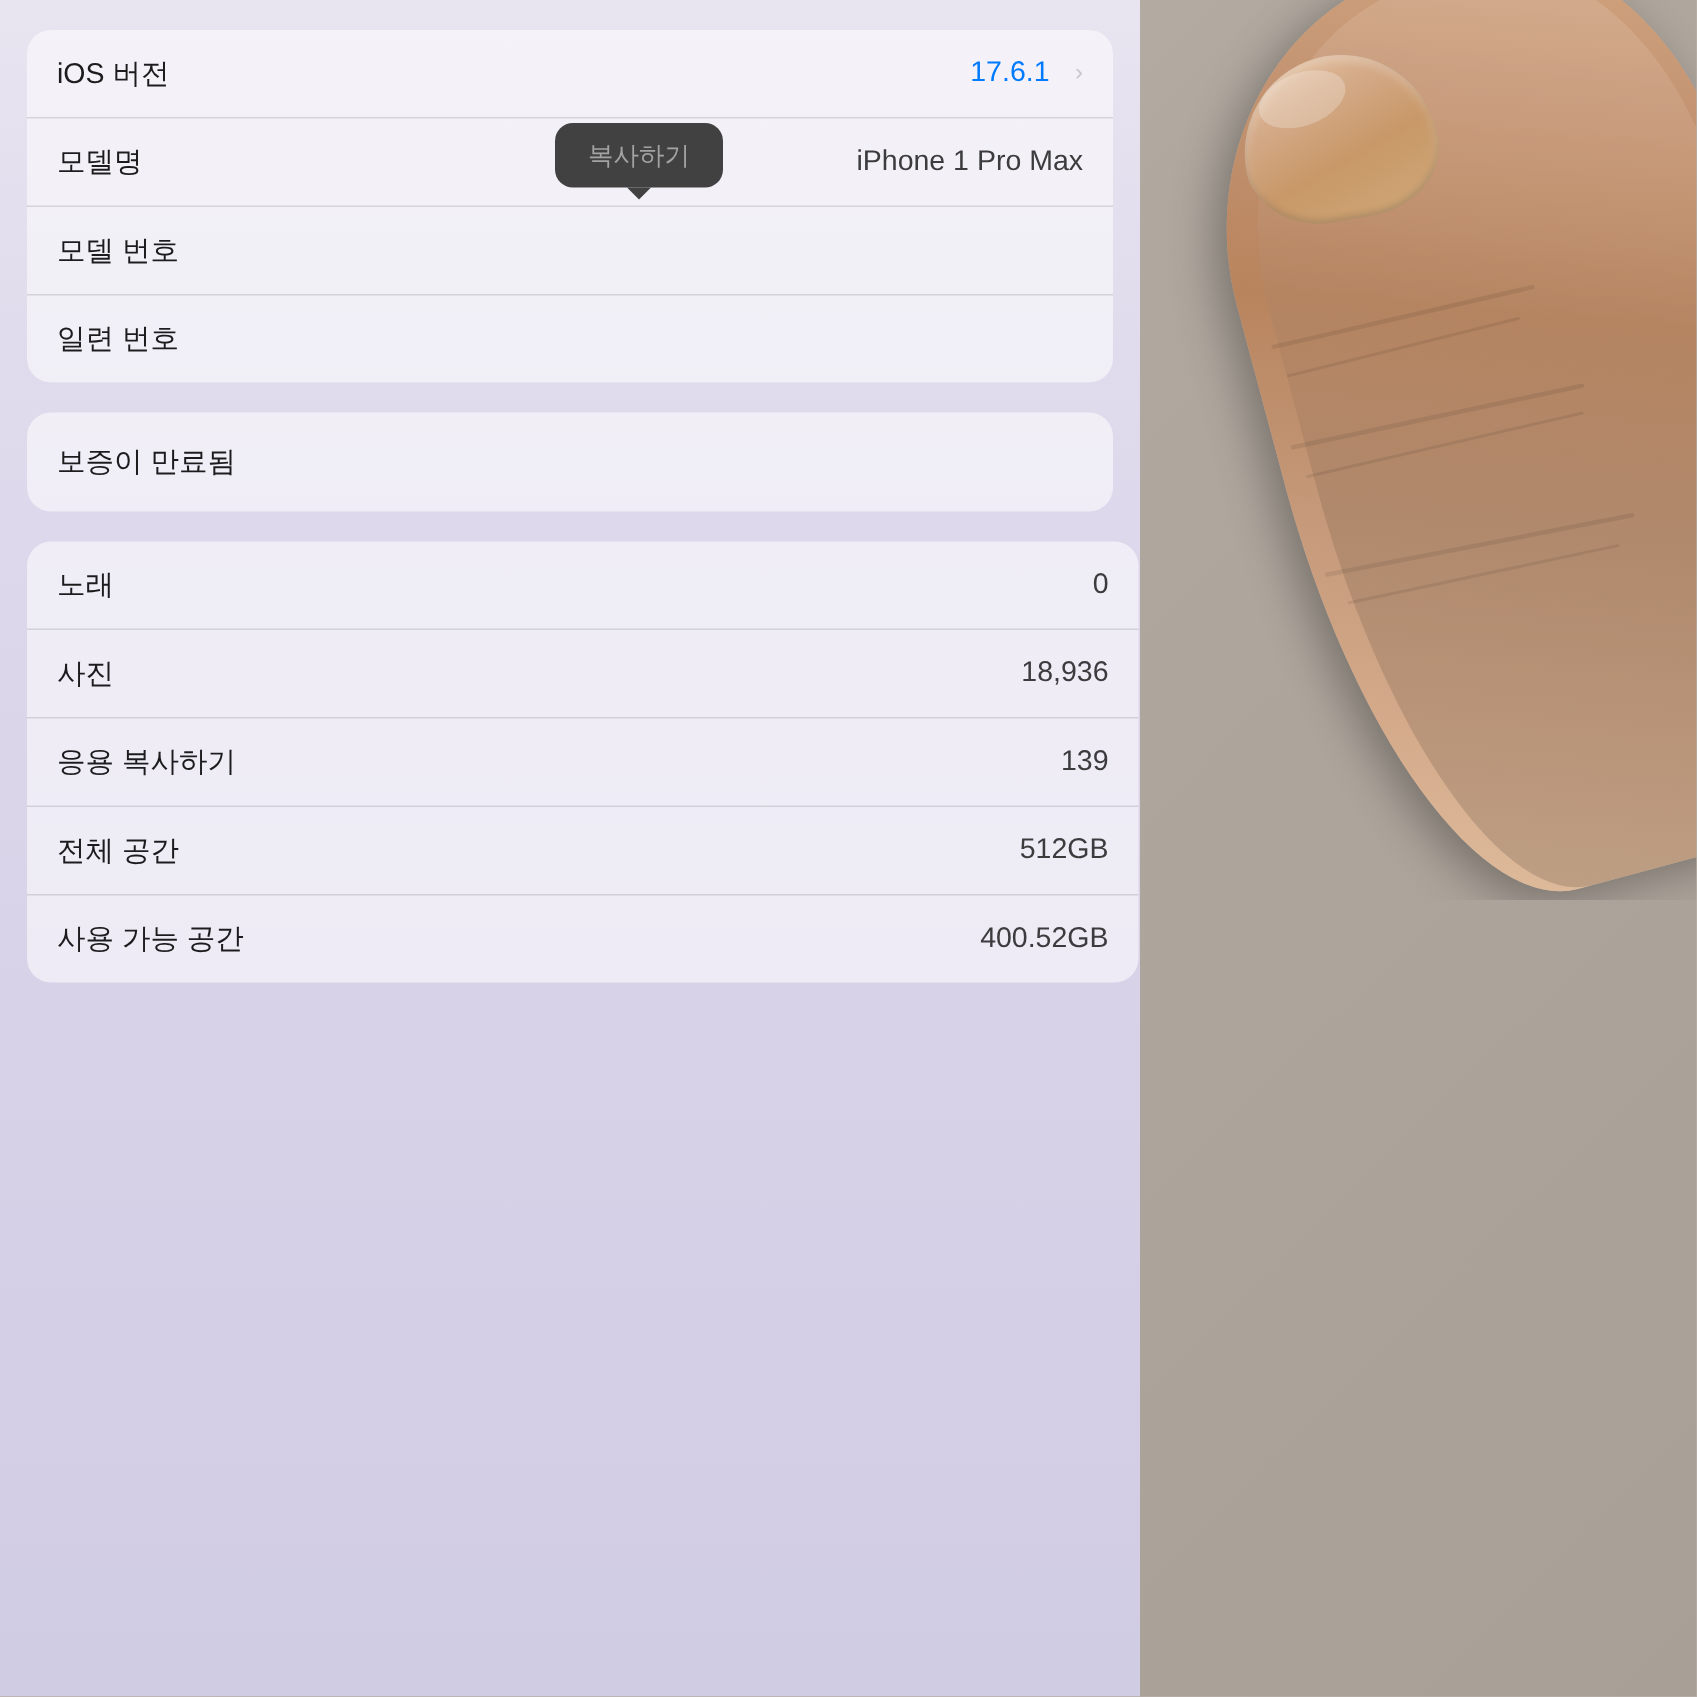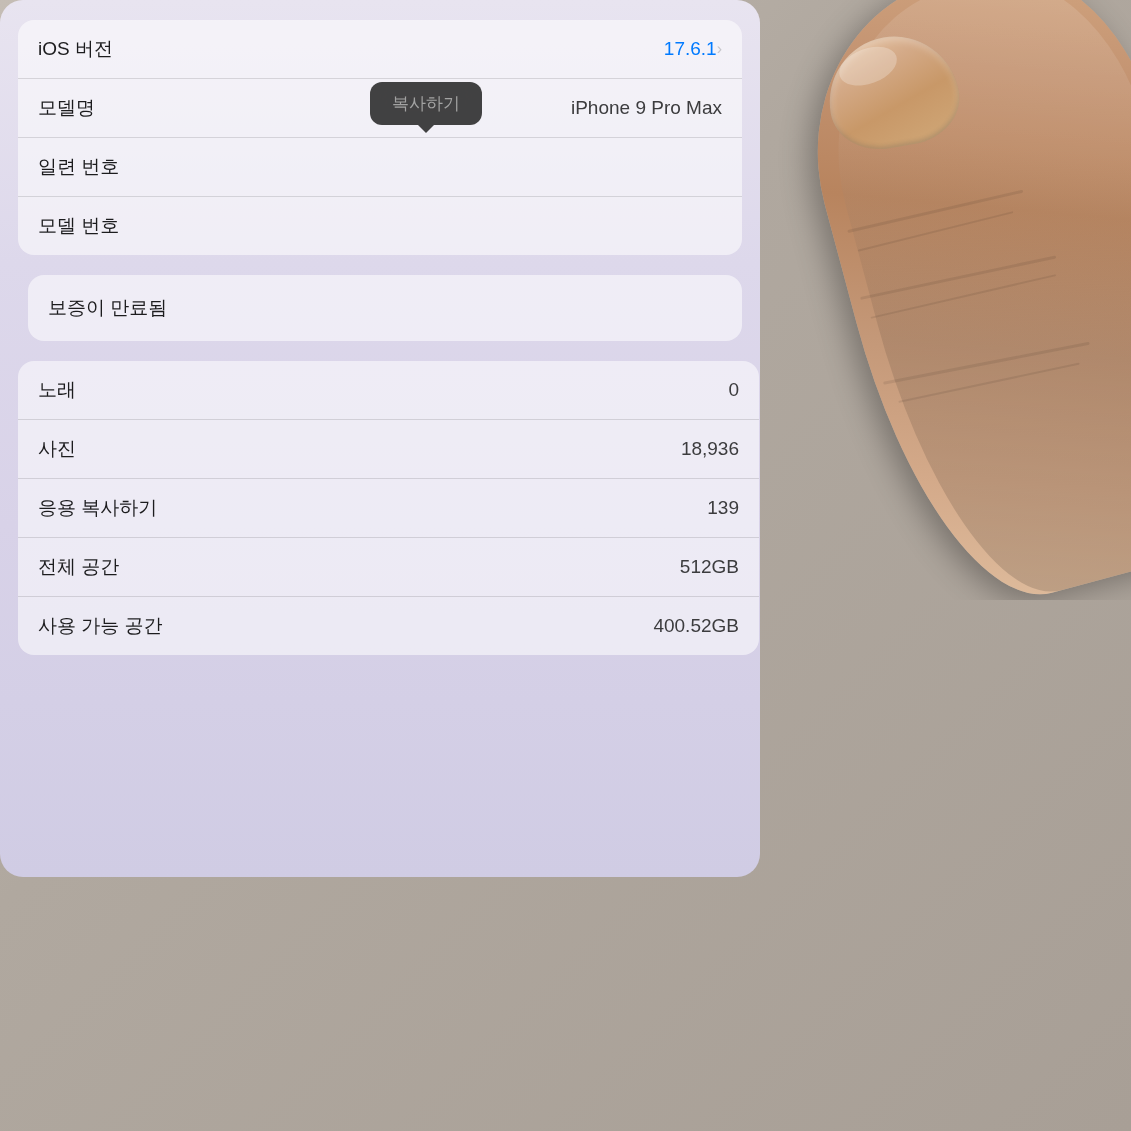--- a/index.html
+++ b/index.html
@@ -18,24 +18,23 @@
       inset: 0;
       background: linear-gradient(135deg, #c5bdb5 0%, #b0a89f 40%, #a89f96 100%);
     }
 
     
     .phone-screen {
       position: absolute;
       top: 0;
       left: 0;
       width: 760px;
-      height: 877px;
+      height: 1131px;
       background: linear-gradient(180deg, #e8e4f0 0%, #ddd8eb 30%, #d8d2e8 60%, #d0cce4 100%);
       overflow: hidden;
-      border-radius: 23px;
     }
 
     .settings-content {
       padding: 0;
       position: relative;
     }
 
     
     .card {
       background: rgba(255,255,255,0.55);
@@ -67,33 +66,33 @@
       font-size: 19px;
       color: #3c3c3e;
       font-weight: 400;
       text-align: right;
     }
 
     .row-value.accent {
       color: #007aff;
       display: flex;
       align-items: center;
-      gap: 0;
+      gap: 17px;
     }
 
     .chevron {
       color: #c7c7cc;
       font-size: 16px;
     }
 
     
     .warranty-card {
       background: rgba(255,255,255,0.55);
       border-radius: 16px;
-      margin: 20px 18px 0 28px;
+      margin: 20px 18px 0 18px;
       padding: 20px;
     }
 
     .warranty-label {
       font-size: 19px;
       color: #1c1c1e;
       font-weight: 400;
     }
 
     
@@ -221,30 +220,30 @@
       <div class="row">
         <span class="row-label">iOS 버전</span>
         <span class="row-value accent">
           <span>17.6.1</span>
           <span class="chevron">›</span>
         </span>
       </div>
 
       <div class="row" style="position:relative;">
         <span class="row-label">모델명</span>
-        <span class="row-value">iPhone 9 Pro Max</span>
+        <span class="row-value">iPhone 1 Pro Max</span>
+      </div>
+
+      <div class="row">
+        <span class="row-label">모델 번호</span>
+        <span class="row-value"></span>
       </div>
 
       <div class="row">
         <span class="row-label">일련 번호</span>
-        <span class="row-value"></span>
-      </div>
-
-      <div class="row">
-        <span class="row-label">모델 번호</span>
         <span class="row-value"></span>
       </div>
 
     </div>
 
     <div class="context-menu">
       <span class="context-menu-text">복사하기</span>
     </div>
 
     <div class="warranty-card">

